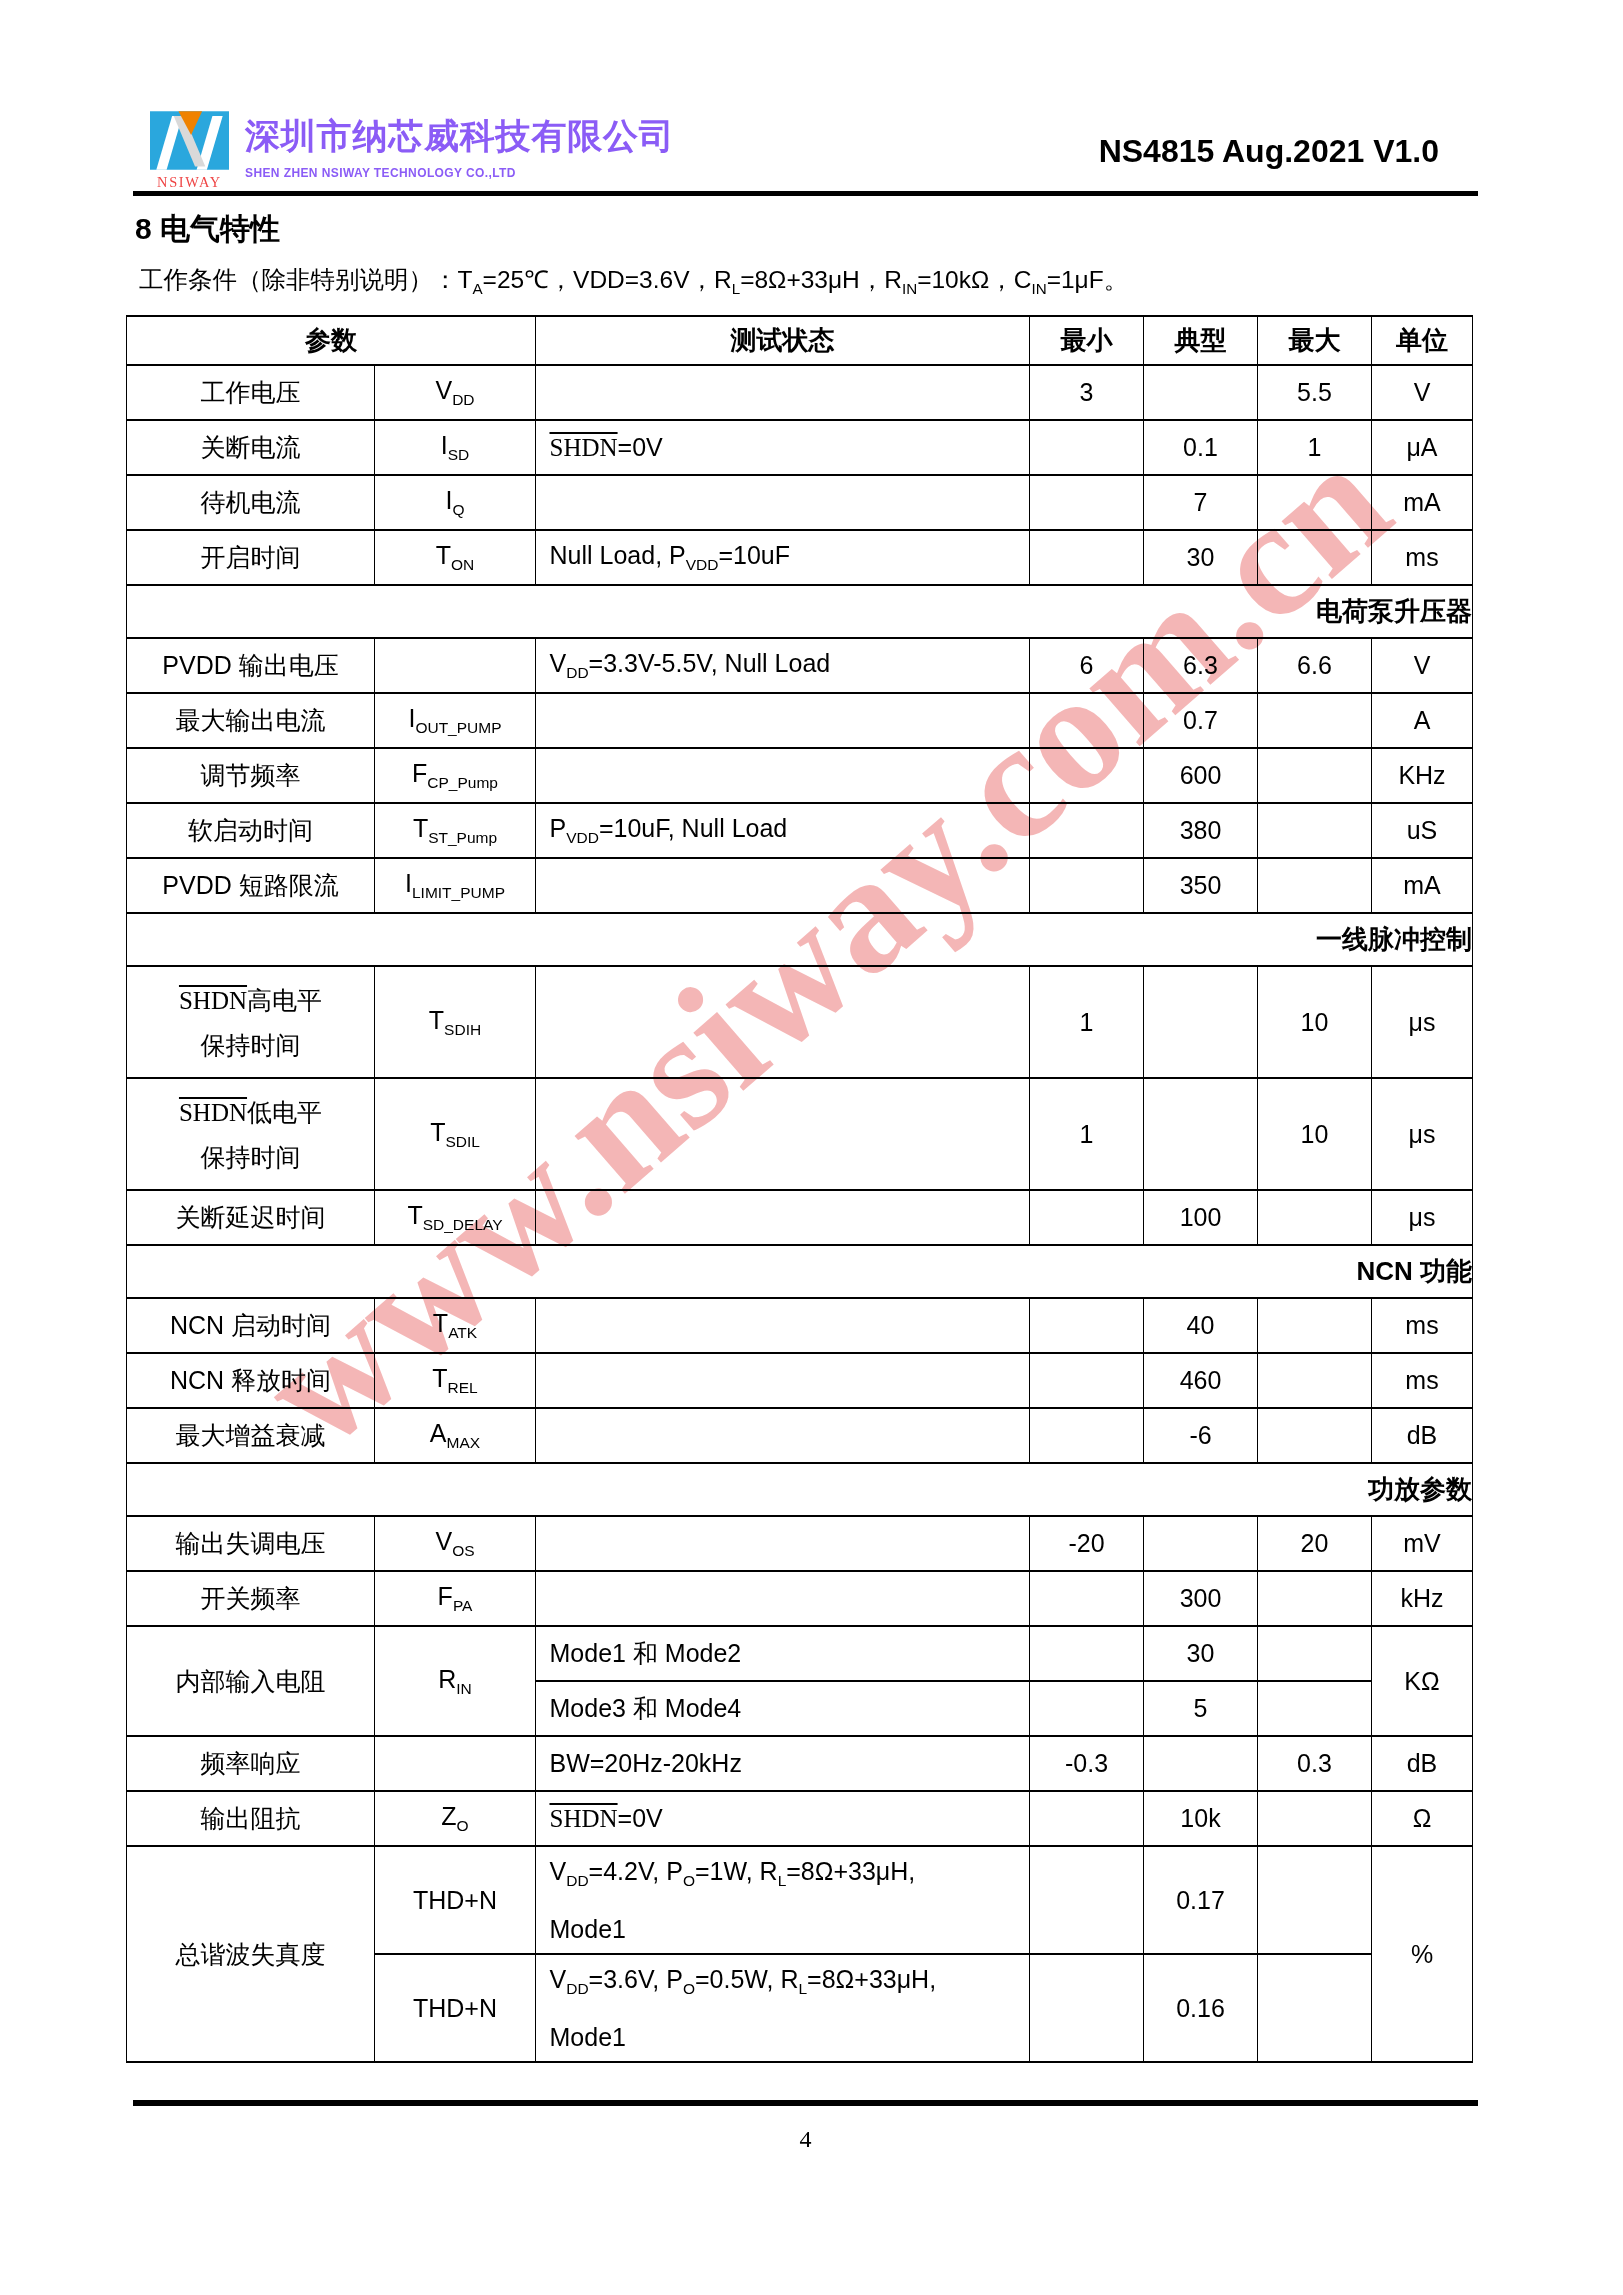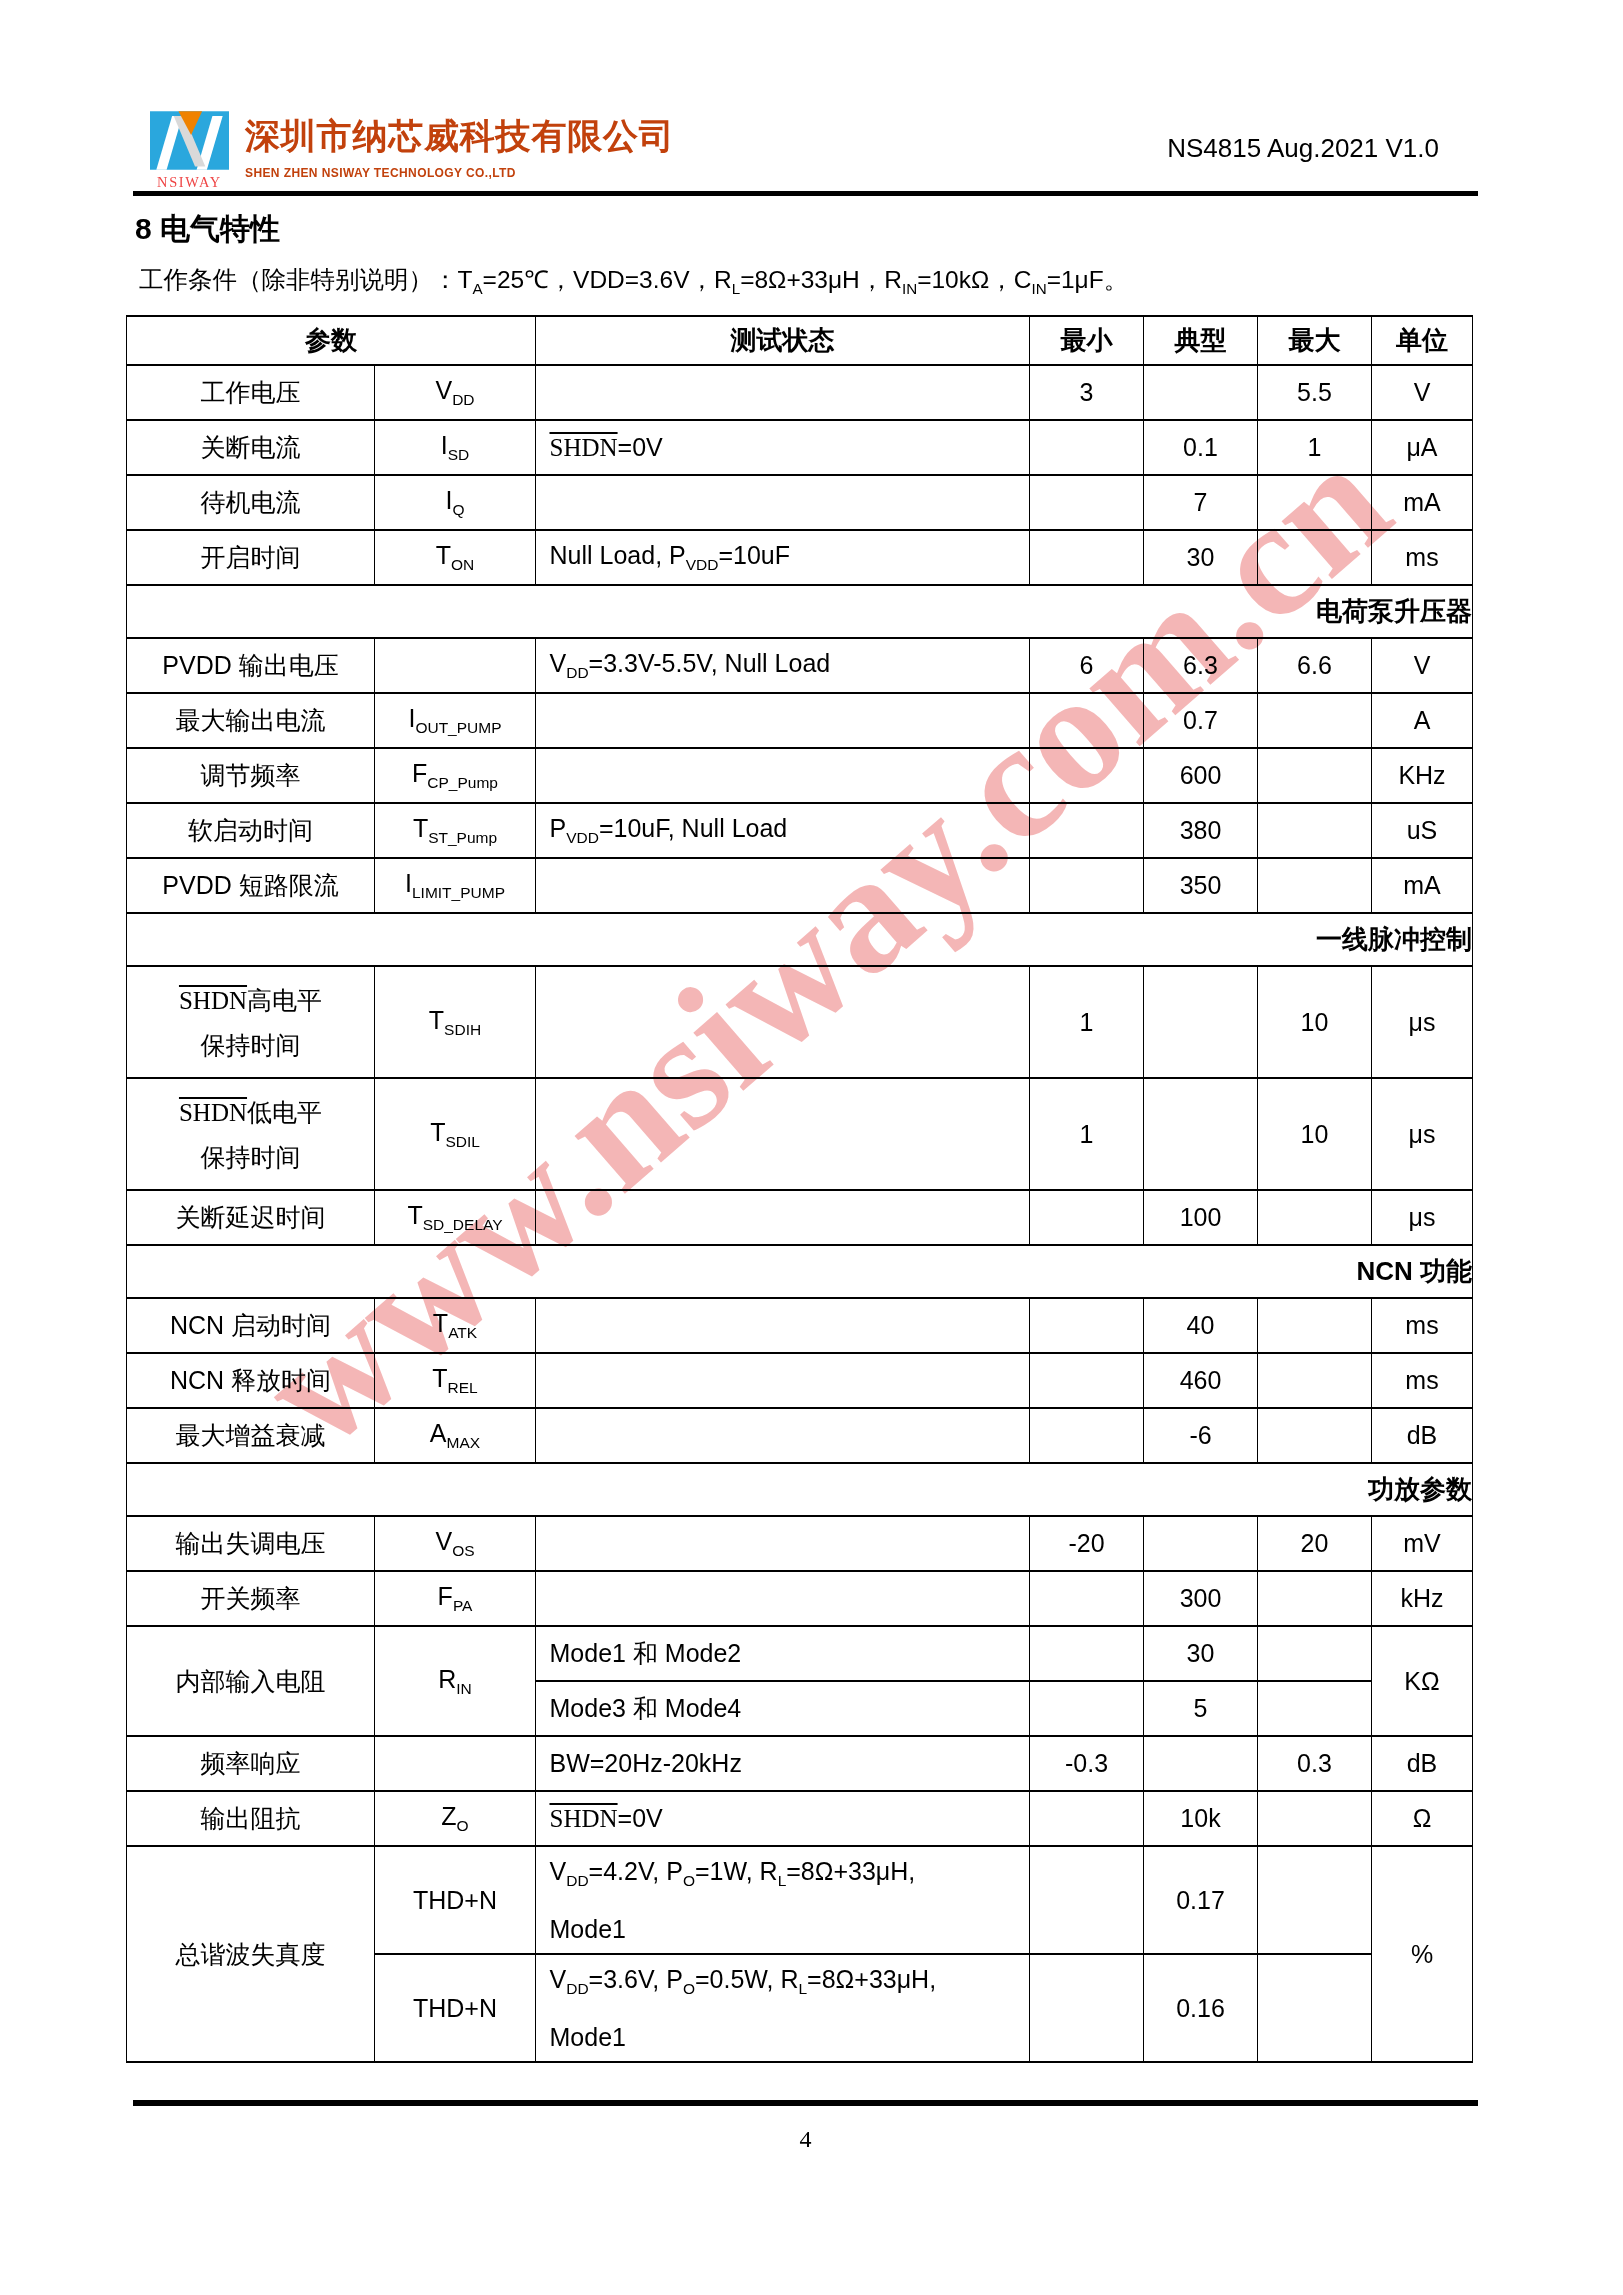--- a/index.html
+++ b/index.html
@@ -6,24 +6,24 @@
   .page{position:relative;width:1623px;height:2295px;background:#ffffff;
         font-family:"Liberation Sans",sans-serif;color:#000;overflow:hidden;}
   
   .watermark{position:absolute;left:-245px;top:850px;width:2139px;text-align:center;
         font-family:"Liberation Serif",serif;font-weight:bold;font-size:167px;
         color:rgba(233,103,103,0.48);transform:rotate(-41deg);white-space:nowrap;z-index:1;}
   
   .logo{position:absolute;left:150px;top:111px;z-index:2;}
   .logo-caption{width:79px;text-align:center;font-family:"Liberation Serif",serif;
         font-size:14.4px;letter-spacing:1.7px;color:#ef4444;margin-top:0.8px;}
-  .company{position:absolute;left:245px;top:113px;color:#c2410c;z-index:2;}
+  .company{position:absolute;left:245px;top:113px;color:#8b5cf6;z-index:2;}
   .company-cn{font-size:35px;font-weight:bold;letter-spacing:0.8px;}
   .company-en{font-size:12px;font-weight:bold;margin-top:6px;letter-spacing:0.4px;}
-  .version{position:absolute;right:184px;top:133px;font-size:26px;font-weight:normal;z-index:2;}
+  .version{position:absolute;right:184px;top:133px;font-size:32px;font-weight:bold;z-index:2;}
   .hrule{position:absolute;left:133px;top:191px;width:1345px;height:5px;background:#000;z-index:2;}
   
   .title{position:absolute;left:135px;top:209px;font-size:30px;font-weight:bold;z-index:2;}
   .cond-line{position:absolute;left:139px;top:262px;font-size:24.5px;z-index:2;}
   sub{font-size:0.62em;}
   .ovl{text-decoration:overline;font-family:"Liberation Serif",serif;}
   
   .spec-table{position:absolute;left:126px;top:315px;width:1345px;z-index:2;
         border-collapse:collapse;table-layout:fixed;font-size:25px;}
   .spec-table td{border:1.7px solid #000;border-top:2.5px solid #000;border-bottom:2.5px solid #000;

